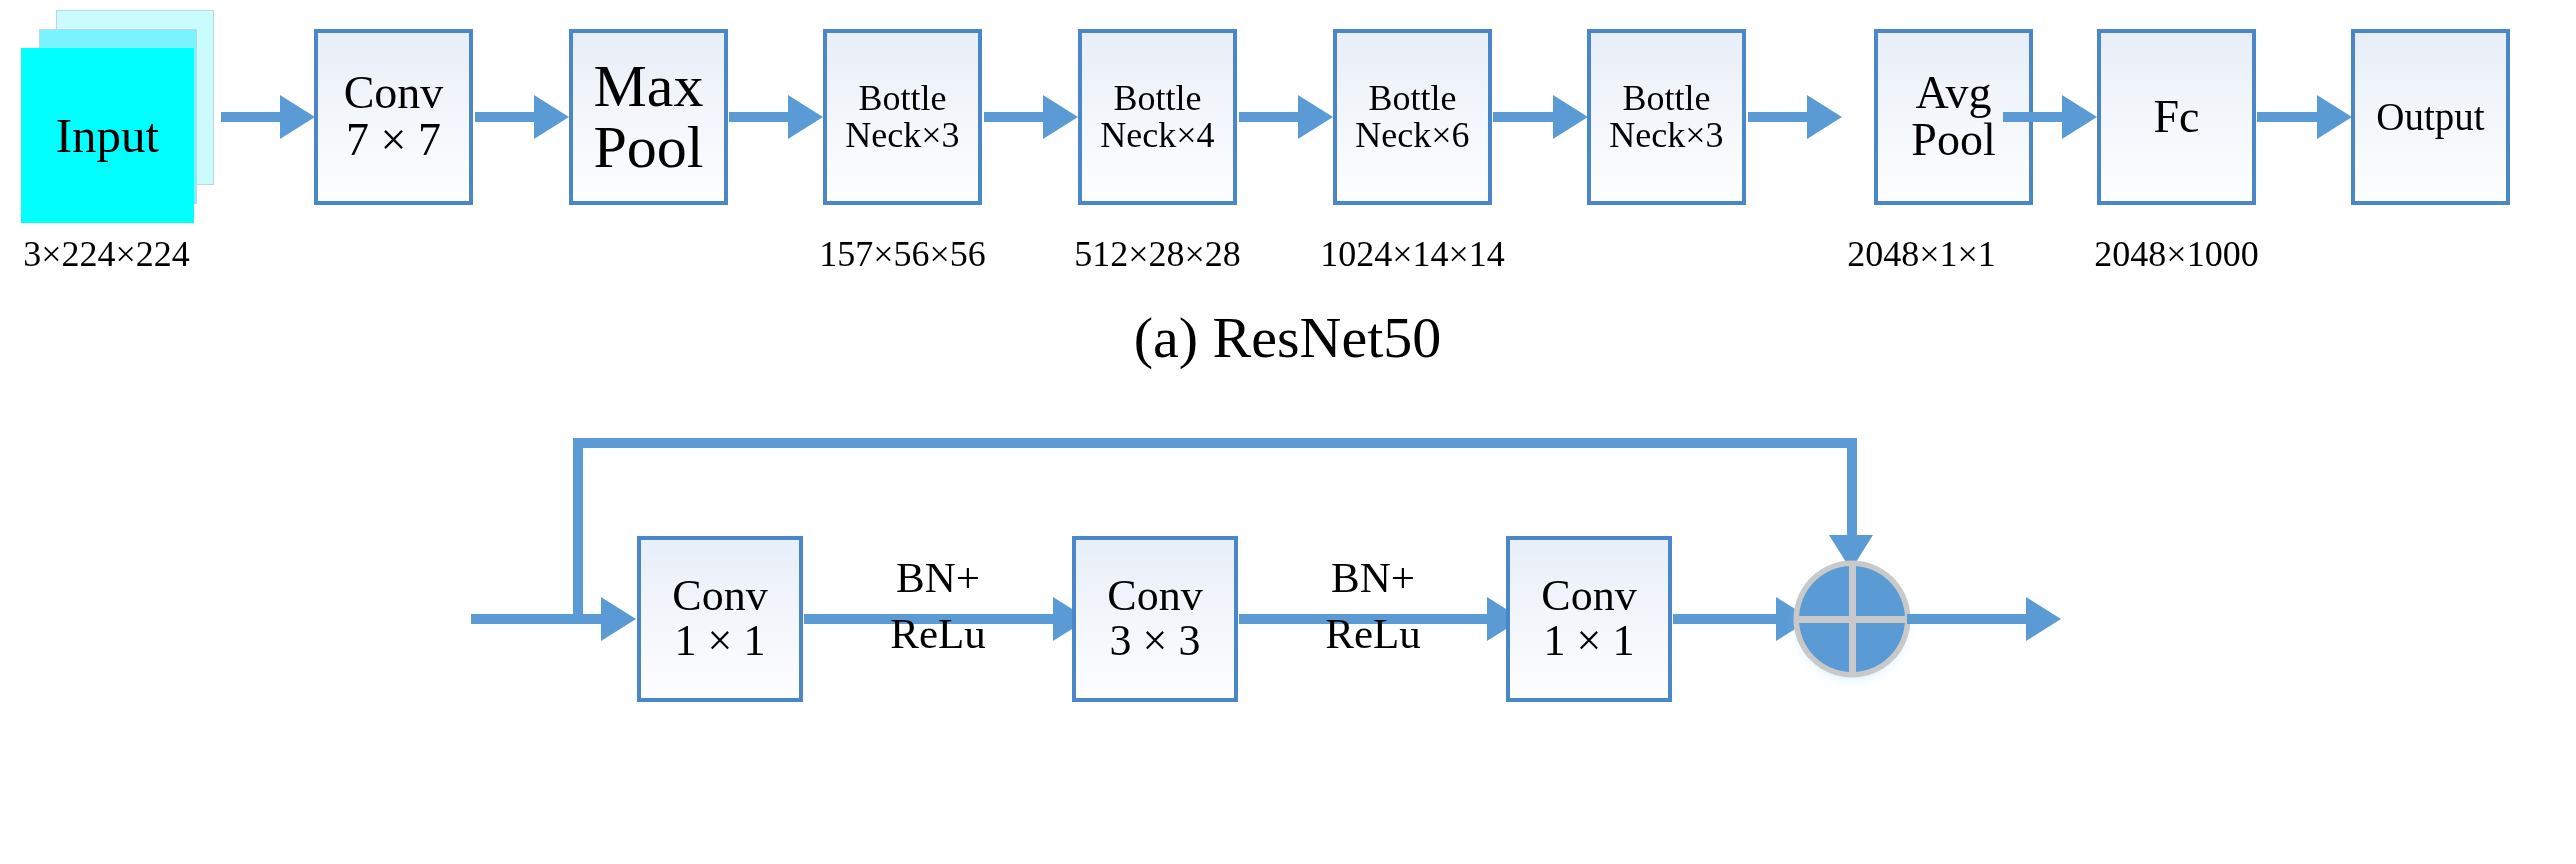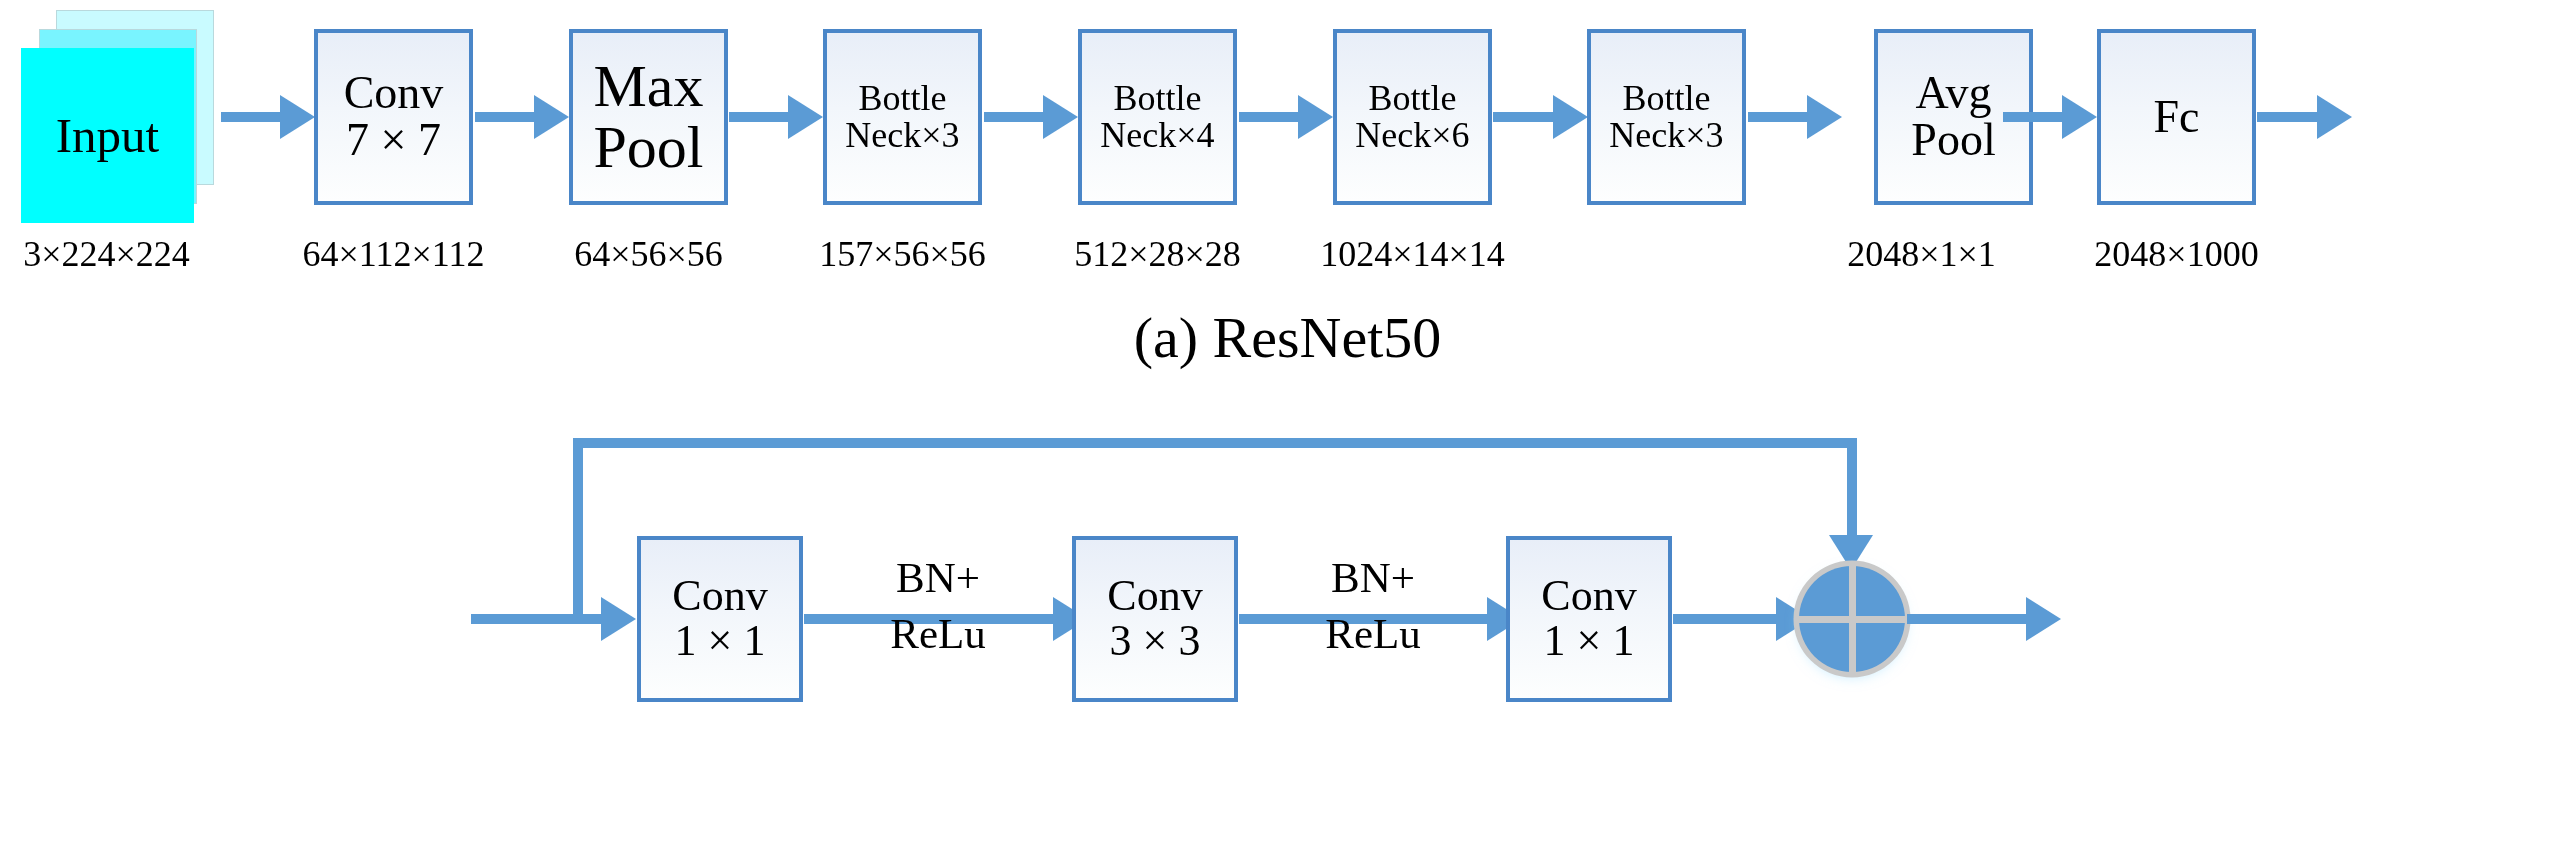--- a/index.html
+++ b/index.html
@@ -130,24 +130,25 @@
   </div>
   <div class="line" style="left:2003px;top:112px;width:71px;height:10.3px;"></div>
   <div class="arrowR" style="left:2062px;top:95px;"></div>
 
   <div class="box" style="left:2097px;top:29px;width:159px;height:176px;font-size:46px;">
     <span class="lbl">Fc</span>
   </div>
   <div class="line" style="left:2257px;top:112px;width:71px;height:10.3px;"></div>
   <div class="arrowR" style="left:2317px;top:95px;"></div>
 
+  <div class="box" style="left:2351px;top:29px;width:159px;height:176px;font-size:39px;">
+    <span class="lbl">Output</span>
+  </div>
 
   <div class="dim" style="left:-8px;top:233px;width:229px;">3×224×224</div>
-  <div class="dim" style="left:279px;top:233px;width:229px;">64×112×112</div>
-  <div class="dim" style="left:534px;top:233px;width:229px;">64×56×56</div>
   <div class="dim" style="left:788px;top:233px;width:229px;">157×56×56</div>
   <div class="dim" style="left:1043px;top:233px;width:229px;">512×28×28</div>
   <div class="dim" style="left:1298px;top:233px;width:229px;">1024×14×14</div>
   <div class="dim" style="left:1807px;top:233px;width:229px;">2048×1×1</div>
   <div class="dim" style="left:2062px;top:233px;width:229px;">2048×1000</div>
 
   <div class="caption" style="left:1051px;top:304px;width:473px;">(a) ResNet50</div>
 
   <div class="line" style="left:573px;top:438px;width:10.3px;height:186px;"></div>
   <div class="line" style="left:573px;top:438px;width:1284px;height:10.3px;"></div>

